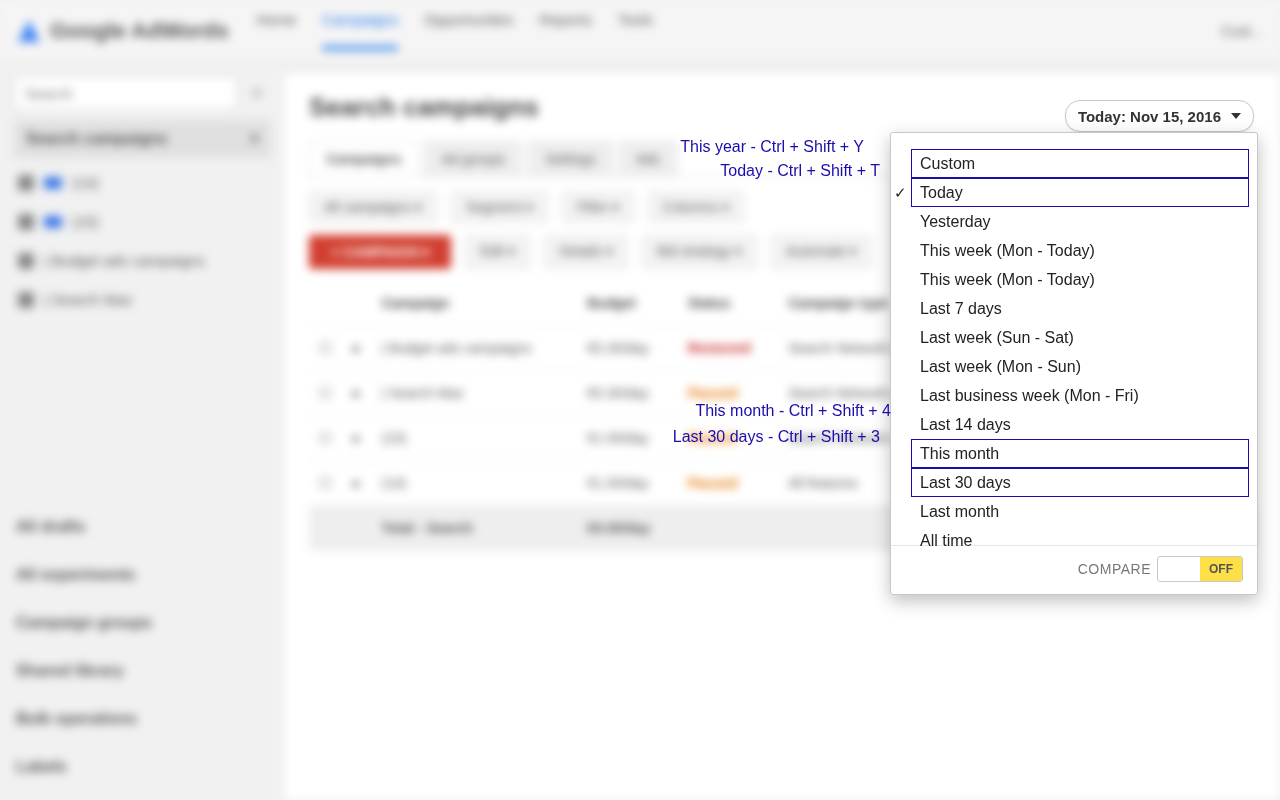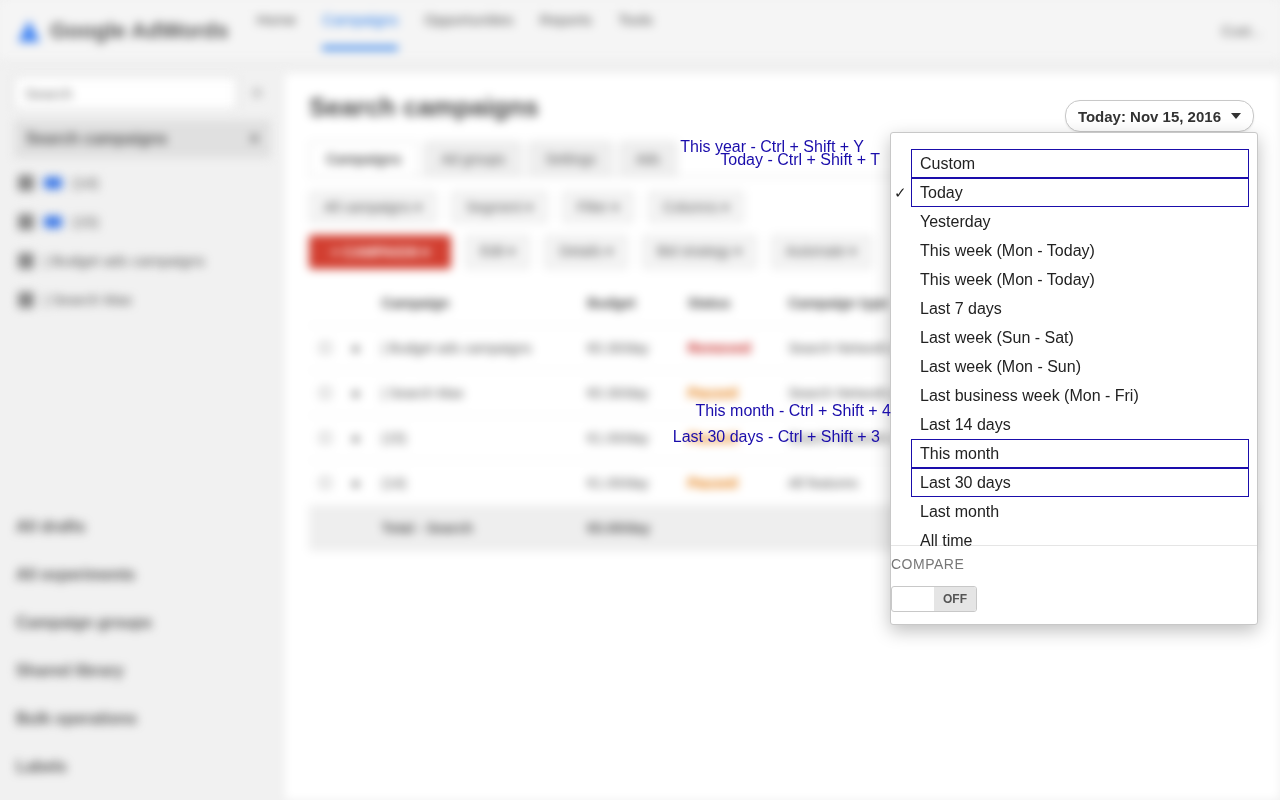--- a/index.html
+++ b/index.html
@@ -83,34 +83,34 @@
     position:relative;
     font-size:16px; color:#222; padding:3px 8px; line-height:21px;
     border:1px solid transparent;
   }
   .dd-item.boxed { border:1px solid #1a0dab; }
   .dd-item .check {
     position:absolute; left:-18px; top:3px; font-size:15px; color:#222;
   }
   .dd-footer {
     border-top:1px solid #e5e5e5; margin-top:8px; padding:10px 14px 2px 0;
-    display:flex; justify-content:flex-end; gap:14px;flex-direction:column;
+    display:flex; align-items:center; justify-content:flex-end; gap:6px;
   }
   .compare-label { font-size:14px; color:#777; letter-spacing:.5px;}
   .toggle {
     width:86px; height:26px; border:1px solid #c8c8c8; border-radius:3px; display:flex; overflow:hidden; font-size:12px;
   }
   .toggle .half { flex:1; display:flex; align-items:center; justify-content:center;}
-  .toggle .off { background:#e5e5e5; font-weight:bold; color:#555;}
+  .toggle .off { background:#fde047; font-weight:bold; color:#555;}
 
   .hint {
     position:absolute; color:#1a0dab; font-size:16px; white-space:nowrap; text-align:right;
   }
   .hint.h1a { top:138px; right:416px; }
-  .hint.h1b { top:151px; right:400px;margin-left:12px; }
+  .hint.h1b { top:162px; right:400px;margin-left:12px; }
   .hint.h2a { top:402px; right:389px; }
   .hint.h2b { top:428px; right:400px; }
 </style>
 </head>
 <body>
 
 <div class="bg">
   <div class="topbar">
     <div class="logo">
       <div class="logo-mark"></div>

